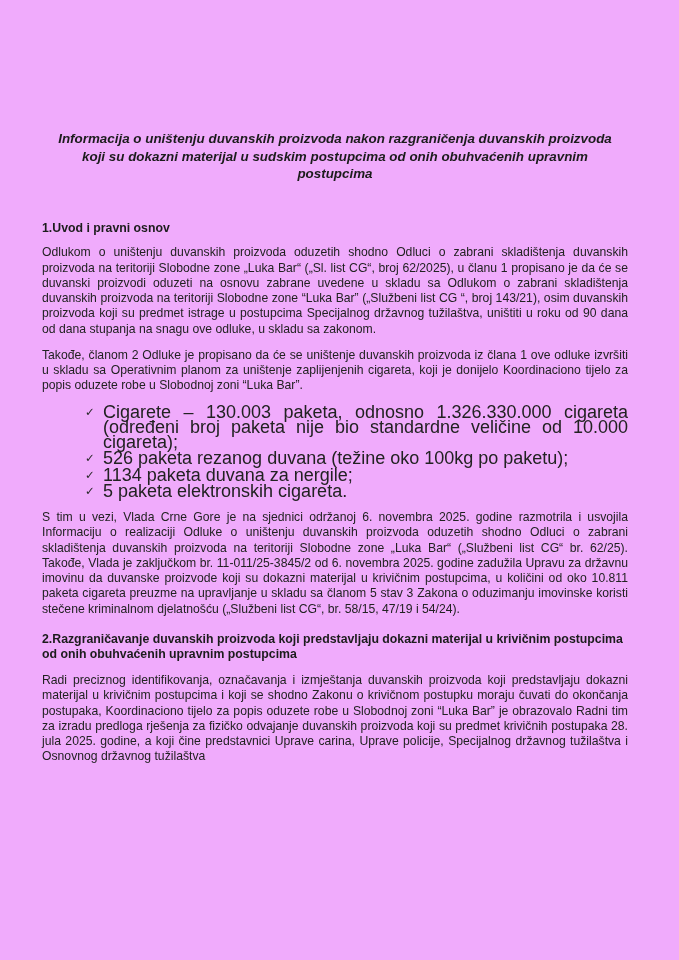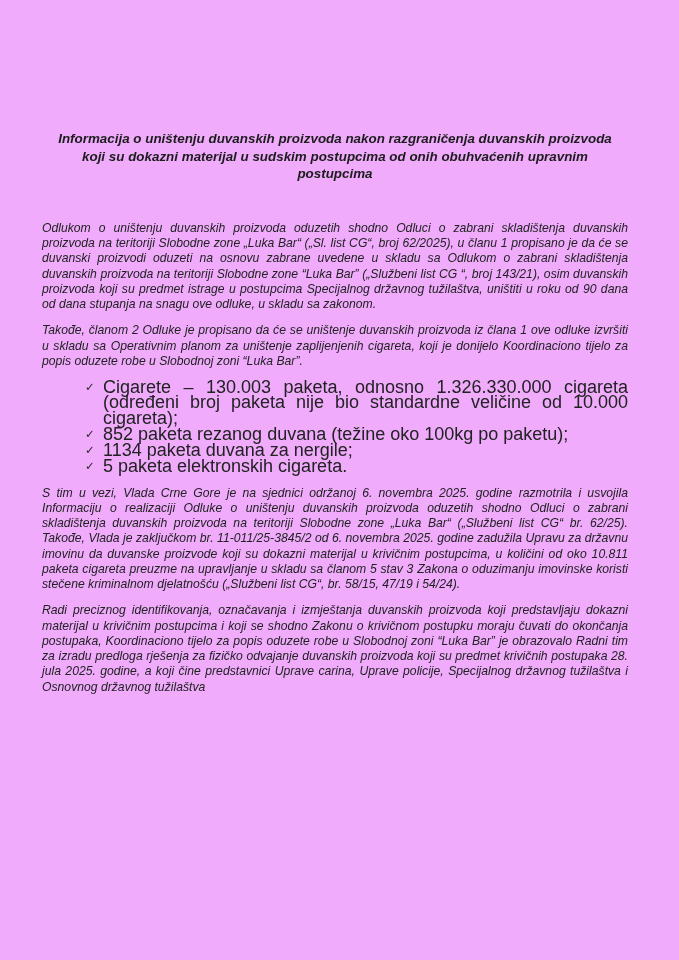--- a/index.html
+++ b/index.html
@@ -41,21 +41,20 @@
   .sec-heading.sec2 {
     margin-top: 15px;
     margin-bottom: 10px;
   }
   p.body-par {
     font-size: 12.2px;
     line-height: 15.25px;
     text-align: justify;
     margin: 0 0 11px 0;
     color: #222222;
-    font-style: italic;
   }
   ul.checklist {
     list-style: none;
     margin: 0 0 11px 0;
     padding: 0 0 0 43px;
   }
   ul.checklist li {
     display: flex;
     margin: 0 0 1px 0;
   }
@@ -74,43 +73,45 @@
     color: #222222;
   }
 </style>
 </head>
 <body>
 
 <div class="page">
 
   <h1 class="doc-title">Informacija o uništenju duvanskih proizvoda nakon razgraničenja duvanskih proizvoda koji su dokazni materijal u sudskim postupcima od onih obuhvaćenih upravnim postupcima</h1>
 
+  <h2 class="sec-heading">1.Uvod i pravni osnov</h2>
 
   <p class="body-par">Odlukom o uništenju duvanskih proizvoda oduzetih shodno Odluci o zabrani skladištenja duvanskih proizvoda na teritoriji Slobodne zone „Luka Bar“ („Sl. list CG“, broj 62/2025), u članu 1 propisano je da će se duvanski proizvodi oduzeti na osnovu zabrane uvedene u skladu sa Odlukom o zabrani skladištenja duvanskih proizvoda na teritoriji Slobodne zone “Luka Bar” („Službeni list CG “, broj 143/21), osim duvanskih proizvoda koji su predmet istrage u postupcima Specijalnog državnog tužilaštva, uništiti u roku od 90 dana od dana stupanja na snagu ove odluke, u skladu sa zakonom.</p>
 
   <p class="body-par">Takođe, članom 2 Odluke je propisano da će se uništenje duvanskih proizvoda iz člana 1 ove odluke izvršiti u skladu sa Operativnim planom za uništenje zaplijenjenih cigareta, koji je donijelo Koordinaciono tijelo za popis oduzete robe u Slobodnoj zoni “Luka Bar”.</p>
 
 
   <ul class="checklist">
     <li>
       <span class="check">✓</span>
       <span class="li-text">Cigarete – 130.003 paketa, odnosno 1.326.330.000 cigareta (određeni broj paketa nije bio standardne veličine od 10.000 cigareta);</span>
     </li>
     <li>
       <span class="check">✓</span>
-      <span class="li-text">852 paketa rezanog duvana (težine oko 100kg po paketu);</span>
+      <span class="li-text">526 paketa rezanog duvana (težine oko 100kg po paketu);</span>
     </li>
     <li>
       <span class="check">✓</span>
       <span class="li-text">1134 paketa duvana za nergile;</span>
     </li>
     <li>
       <span class="check">✓</span>
       <span class="li-text">5 paketa elektronskih cigareta.</span>
     </li>
   </ul>
 
   <p class="body-par">S tim u vezi, Vlada Crne Gore je na sjednici održanoj 6. novembra 2025. godine razmotrila i usvojila Informaciju o realizaciji Odluke o uništenju duvanskih proizvoda oduzetih shodno Odluci o zabrani skladištenja duvanskih proizvoda na teritoriji Slobodne zone „Luka Bar“ („Službeni list CG“ br. 62/25). Takođe, Vlada je zaključkom  br. 11-011/25-3845/2 od 6. novembra 2025. godine zadužila Upravu za državnu imovinu da duvanske proizvode koji su dokazni materijal u krivičnim postupcima, u količini od oko 10.811 paketa cigareta preuzme na upravljanje u skladu sa članom 5 stav 3 Zakona o oduzimanju imovinske koristi stečene kriminalnom djelatnošću („Službeni list CG“, br. 58/15, 47/19 i 54/24).</p>
 
+  <h2 class="sec-heading sec2">2.Razgraničavanje duvanskih proizvoda koji predstavljaju dokazni materijal u krivičnim postupcima od onih obuhvaćenih upravnim postupcima</h2>
 
   <p class="body-par">Radi preciznog identifikovanja, označavanja i izmještanja duvanskih proizvoda koji predstavljaju dokazni materijal u krivičnim postupcima i koji se shodno Zakonu o krivičnom postupku moraju čuvati do okončanja postupaka, Koordinaciono tijelo za popis oduzete robe u Slobodnoj zoni “Luka Bar” je obrazovalo Radni tim za izradu predloga rješenja za fizičko odvajanje duvanskih proizvoda koji su predmet krivičnih postupaka 28. jula 2025. godine, a koji čine predstavnici Uprave carina, Uprave policije, Specijalnog državnog tužilaštva i Osnovnog državnog tužilaštva</p>
 
 </div>
 
 </body></html>

